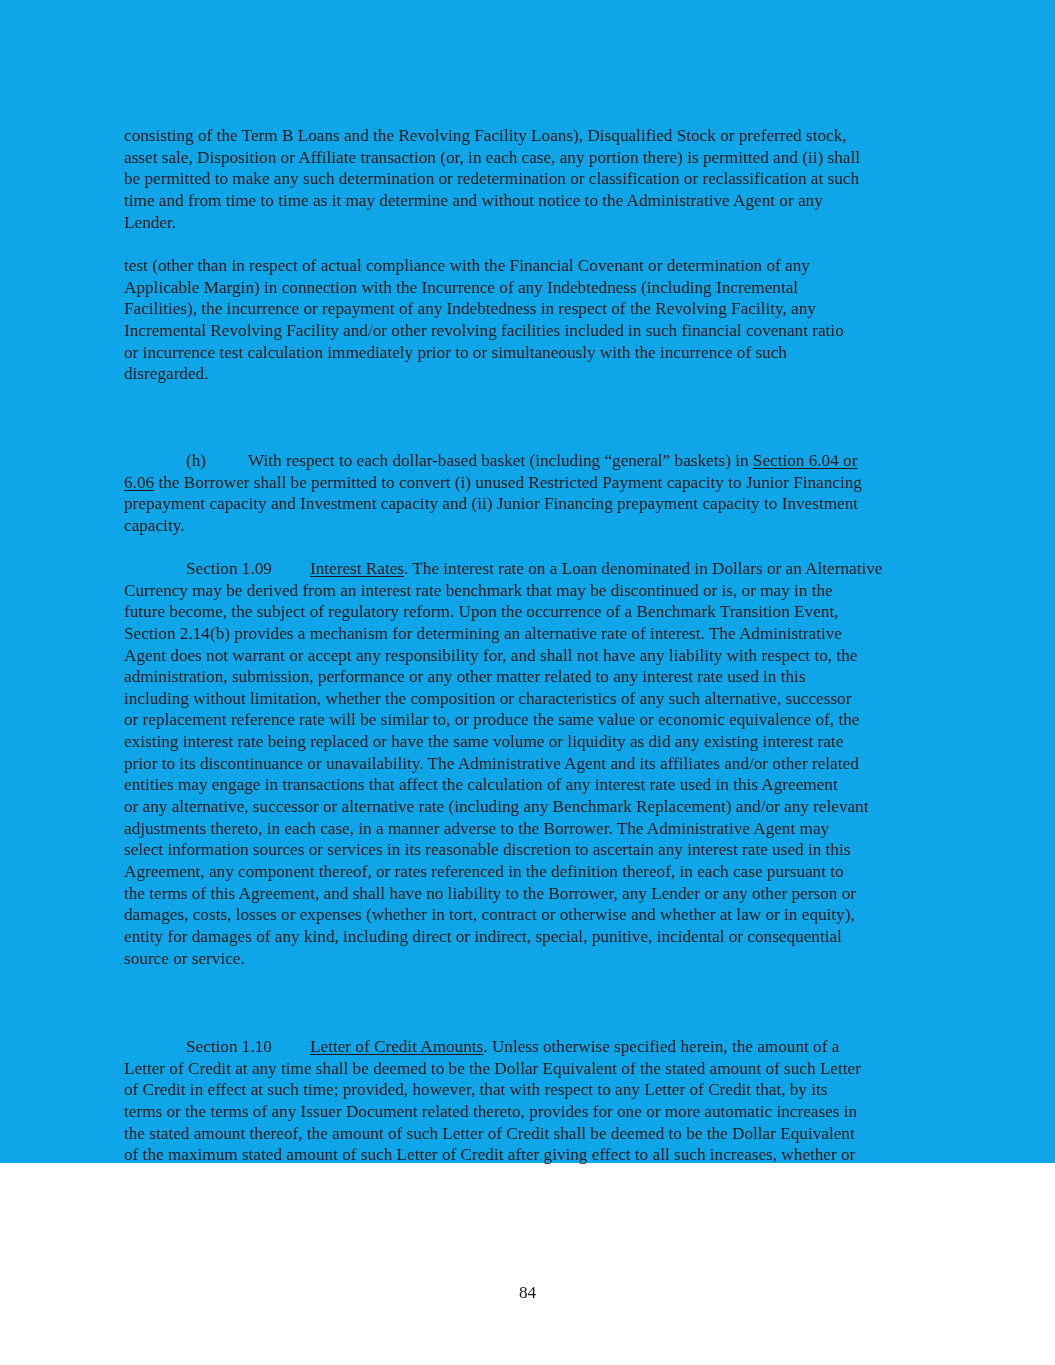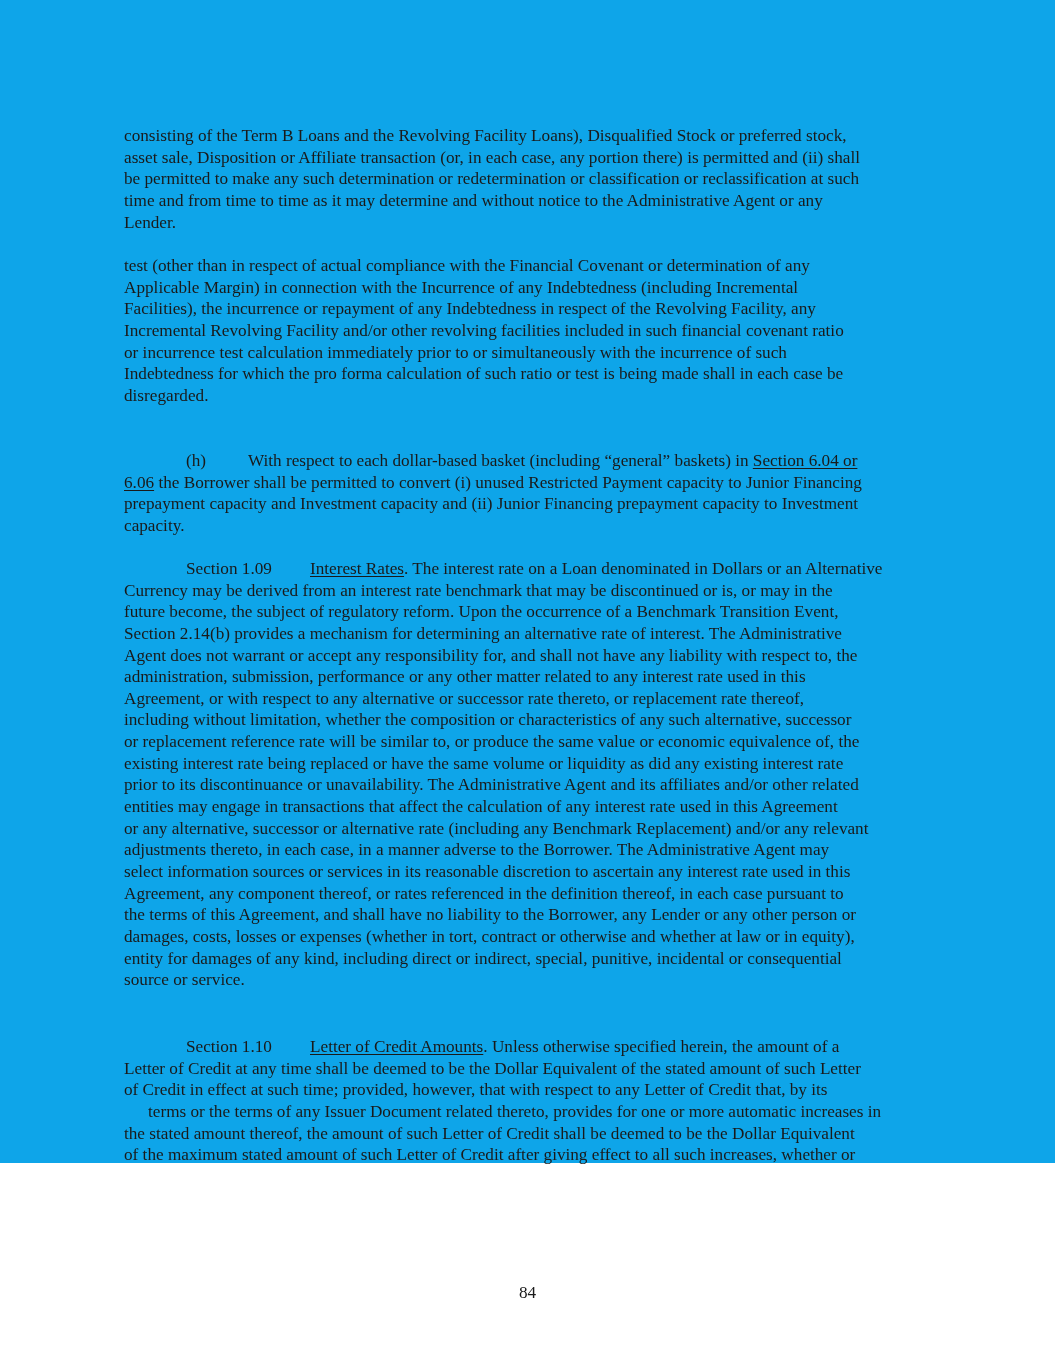--- a/index.html
+++ b/index.html
@@ -32,57 +32,55 @@
     <span class="line" style="text-align-last: left;">time and from time to time as it may determine and without notice to the Administrative Agent or any</span>
     <span class="line last">Lender.</span>
   </div>
 
   <div class="para" style="top:255px;">
     <span class="line" style="text-align-last: left;">test (other than in respect of actual compliance with the Financial Covenant or determination of any</span>
     <span class="line" style="text-align-last: left;">Applicable Margin) in connection with the Incurrence of any Indebtedness (including Incremental</span>
     <span class="line" style="text-align-last: left;">Facilities), the incurrence or repayment of any Indebtedness in respect of the Revolving Facility, any</span>
     <span class="line" style="text-align-last: left;">Incremental Revolving Facility and/or other revolving facilities included in such financial covenant ratio</span>
     <span class="line" style="text-align-last: left;">or incurrence test calculation immediately prior to or simultaneously with the incurrence of such</span>
-    <span class="line" style="text-align-last: left;">Indebtedness for which the pro forma calculation of such ratio or test is being made shall in each case be</span>
     <span class="line last">disregarded.</span>
   </div>
 
   <div class="para" style="top:450px;">
     <span class="line indent" style="letter-spacing: -0.000169837px; text-align-last: left;"><span class="label">(h)</span><span>With respect to each dollar-based basket (including “general” baskets) in</span> <u>Section 6.04 or</u></span>
     <span class="line" style="letter-spacing: -0.000147406px; text-align-last: left;"><u>6.06</u> <span>the Borrower shall be permitted to convert (i) unused Restricted Payment capacity to Junior Financing</span></span>
     <span class="line" style="text-align-last: left;">prepayment capacity and Investment capacity and (ii) Junior Financing prepayment capacity to Investment</span>
     <span class="line last">capacity.</span>
   </div>
 
   <div class="para" style="top:558px;">
     <span class="line indent" style="text-align-last: left;"><span class="sec">Section 1.09</span><u>Interest Rates</u><span>. The interest rate on a Loan denominated in Dollars or an Alternative</span></span>
     <span class="line" style="text-align-last: left;">Currency may be derived from an interest rate benchmark that may be discontinued or is, or may in the</span>
     <span class="line" style="text-align-last: left;">future become, the subject of regulatory reform.  Upon the occurrence of a Benchmark Transition Event,</span>
     <span class="line" style="text-align-last: left;">Section 2.14(b) provides a mechanism for determining an alternative rate of interest.  The Administrative</span>
     <span class="line" style="text-align-last: left;">Agent does not warrant or accept any responsibility for, and shall not have any liability with respect to, the</span>
     <span class="line" style="text-align-last: left;">administration, submission, performance or any other matter related to any interest rate used in this</span>
-    <span class="line" style="text-align-last: left;">Agreement, or with respect to any alternative or successor rate thereto, or replacement rate thereof,</span>
     <span class="line" style="text-align-last: left;">including without limitation, whether the composition or characteristics of any such alternative, successor</span>
     <span class="line" style="text-align-last: left;">or replacement reference rate will be similar to, or produce the same value or economic equivalence of, the</span>
     <span class="line" style="text-align-last: left;">existing interest rate being replaced or have the same volume or liquidity as did any existing interest rate</span>
     <span class="line" style="text-align-last: left;">prior to its discontinuance or unavailability.  The Administrative Agent and its affiliates and/or other related</span>
     <span class="line" style="text-align-last: left;">entities may engage in transactions that affect the calculation of any  interest rate used in this Agreement</span>
     <span class="line" style="text-align-last: left;">or any alternative, successor or alternative rate (including any Benchmark Replacement) and/or any relevant</span>
     <span class="line" style="text-align-last: left;">adjustments thereto, in each case, in a manner adverse to the Borrower.  The Administrative Agent may</span>
     <span class="line" style="text-align-last: left;">select information sources or services in its reasonable discretion to ascertain any interest rate used in this</span>
     <span class="line" style="text-align-last: left;">Agreement, any component thereof, or rates referenced in the definition thereof, in each case pursuant to</span>
     <span class="line" style="text-align-last: left;">the terms of this Agreement, and shall have no liability to the Borrower, any Lender or any other person or</span>
     <span class="line" style="text-align-last: left;">damages, costs, losses or expenses (whether in tort, contract or otherwise and whether at law or in equity),</span>
     <span class="line" style="text-align-last: left;">entity for damages of any kind, including direct or indirect, special, punitive, incidental or consequential</span>
     <span class="line last">source or service.</span>
   </div>
 
   <div class="para" style="top:1036px;">
     <span class="line indent" style="text-align-last: left;"><span class="sec">Section 1.10</span><u>Letter of Credit Amounts</u><span>. Unless otherwise specified herein, the amount of a</span></span>
     <span class="line" style="text-align-last: left;">Letter of Credit at any time shall be deemed to be the Dollar Equivalent of the stated amount of such Letter</span>
     <span class="line" style="text-align-last: left;">of Credit in effect at such time; provided, however, that with respect to any Letter of Credit that, by its</span>
-    <span class="line" style="text-align-last: left; margin-left: 24px;">terms or the terms of any Issuer Document related thereto, provides for one or more automatic increases in</span>
+    <span class="line" style="text-align-last: left;">terms or the terms of any Issuer Document related thereto, provides for one or more automatic increases in</span>
     <span class="line" style="text-align-last: left;">the stated amount thereof, the amount of such Letter of Credit shall be deemed to be the Dollar Equivalent</span>
     <span class="line" style="text-align-last: left;">of the maximum stated amount of such Letter of Credit after giving effect to all such increases, whether or</span>
   </div>
 
   <div class="pagenum">84</div>
 </div>
 
 </body></html>

